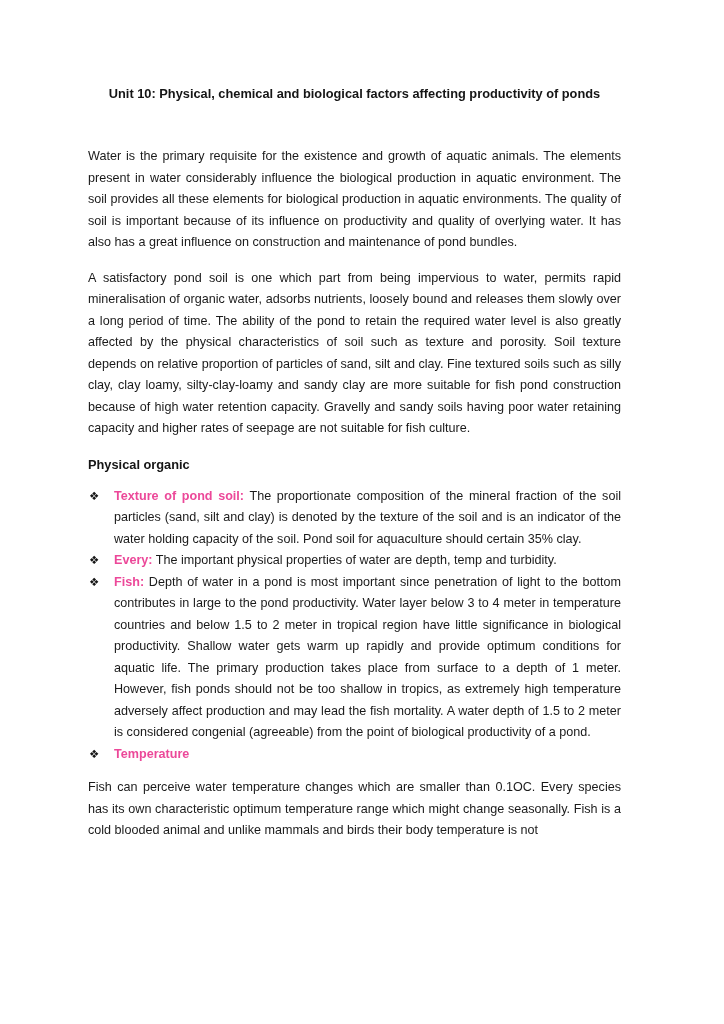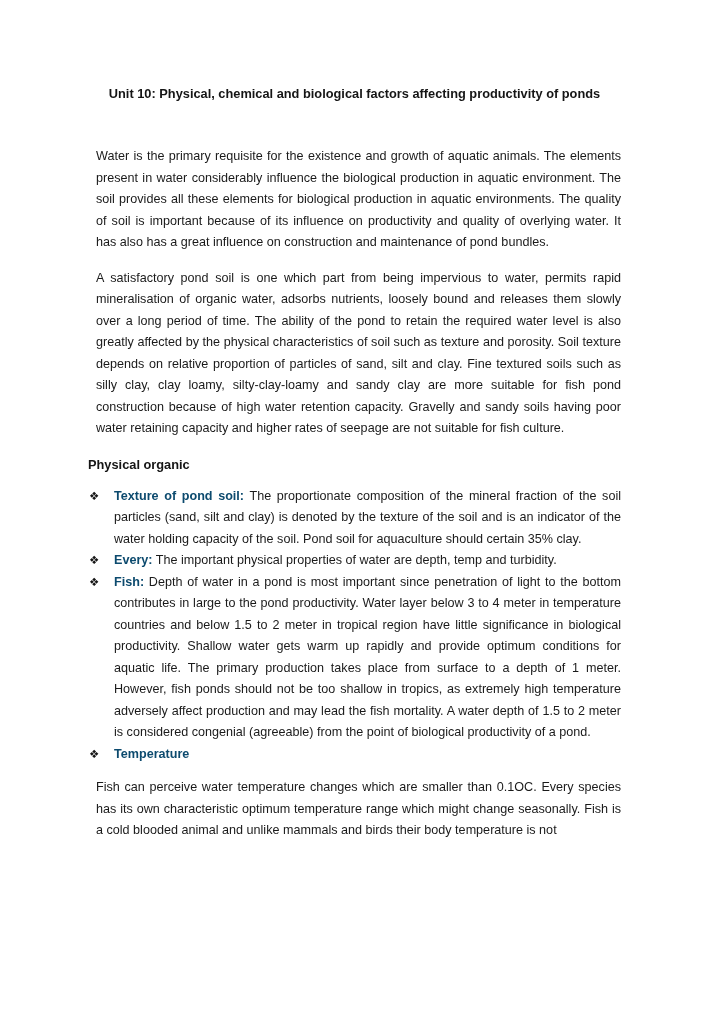--- a/index.html
+++ b/index.html
@@ -27,21 +27,21 @@
     font-size: 12.8px;
     font-weight: bold;
     line-height: 21px;
     margin: 0 0 11px 0;
     color: #151515;
   }
   .para {
     font-size: 12.6px;
     line-height: 21.5px;
     text-align: justify;
-    margin: 0 0 14px 8px;
+    margin: 0 0 14px 0;
     color: #1a1a1a;
   }
   ul.bullet-list {
     list-style: none;
     margin: 0 0 6px 0;
   }
   li.bullet {
     position: relative;
     padding-left: 26px;
     font-size: 12.6px;
@@ -49,21 +49,21 @@
     text-align: justify;
     color: #1a1a1a;
   }
   li.bullet .marker {
     position: absolute;
     left: 1px;
     top: 0;
     font-size: 11.5px;
     color: #151515;
   }
-  .b-lead { font-weight: bold; color: #0c4a6e; }
+  .b-lead { font-weight: bold; color: #ec4899; }
   .spacer-after-list { height: 6px; }
 </style>
 </head>
 <body>
 
 <div class="page">
 
   <div class="doc-title">Unit 10: Physical, chemical and biological factors affecting productivity of ponds</div>
 
 

